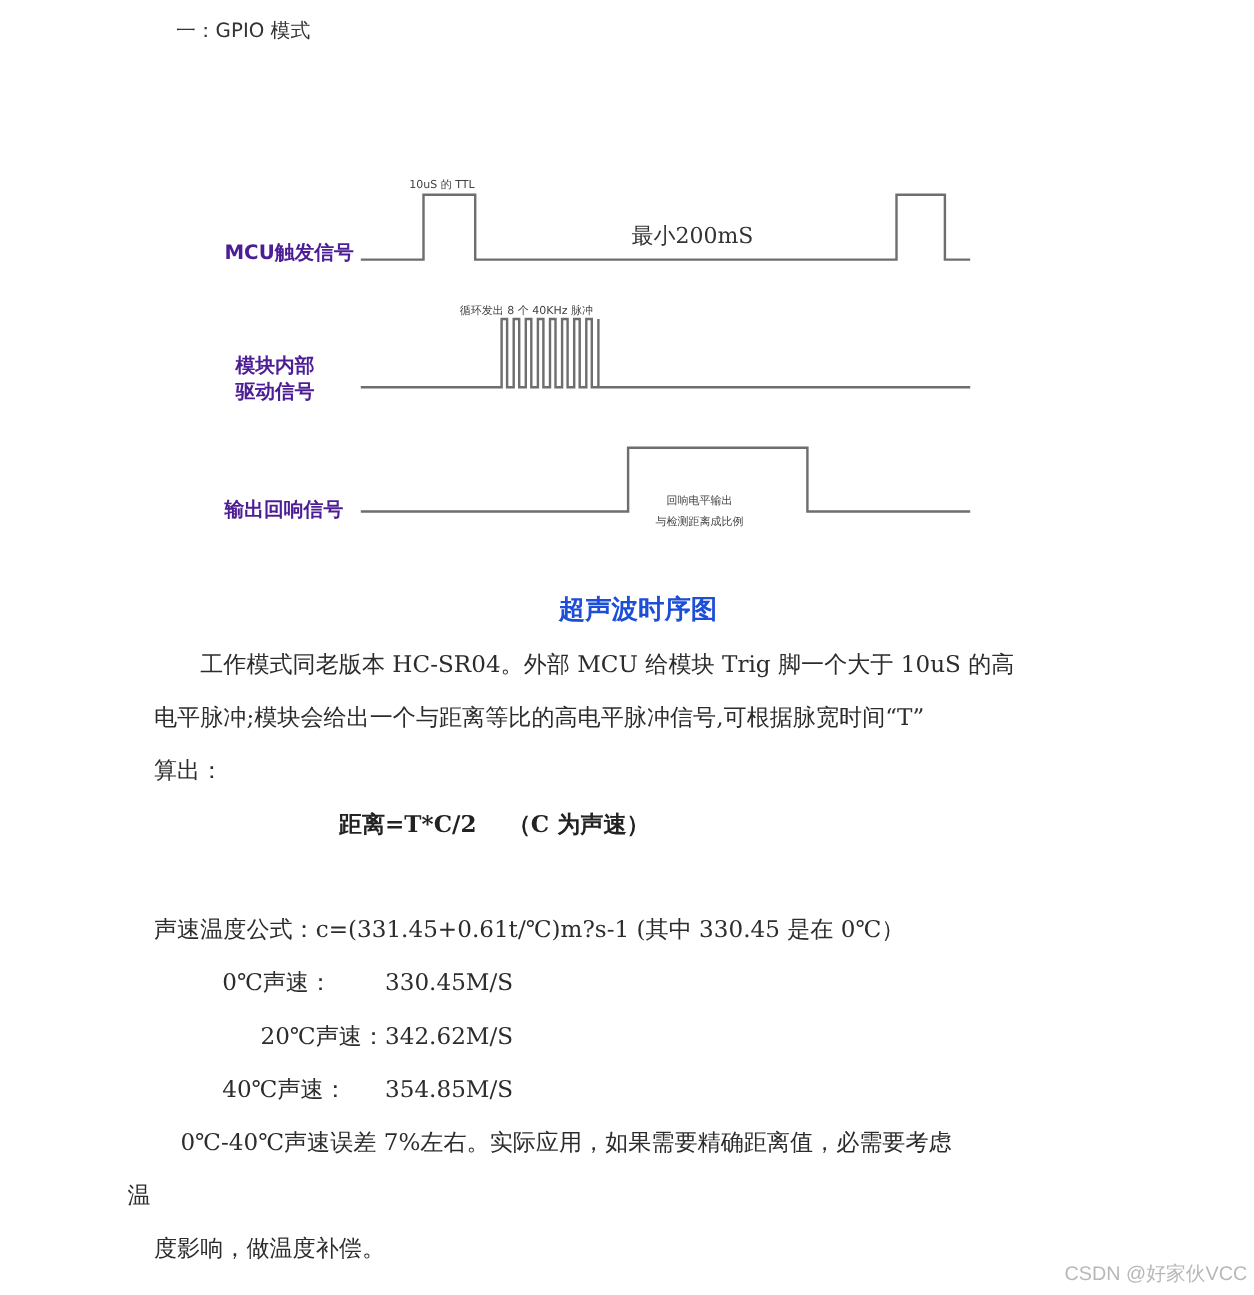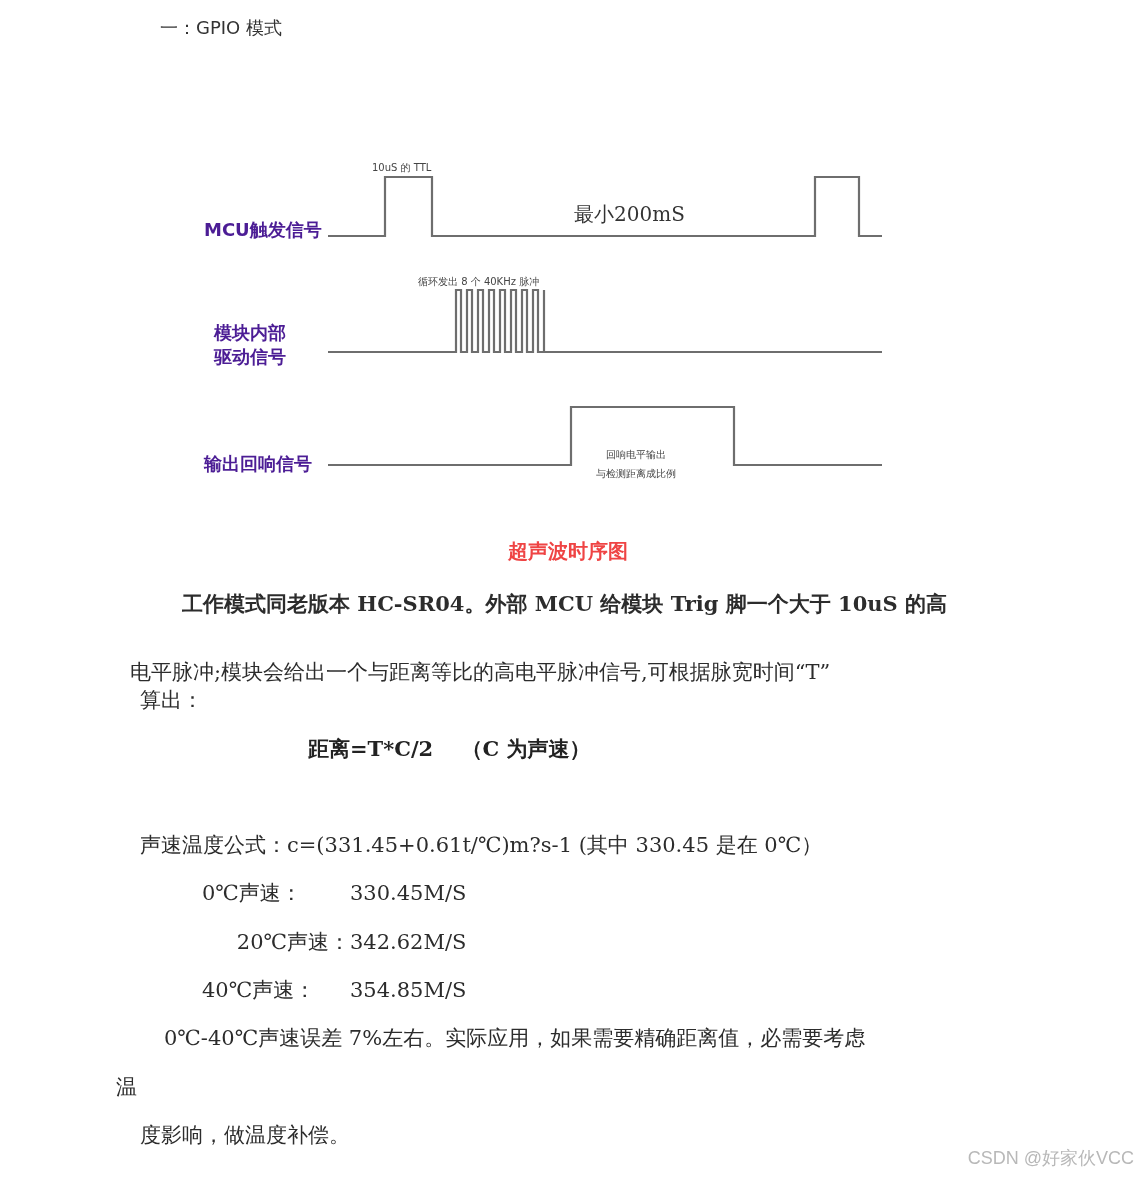--- a/index.html
+++ b/index.html
@@ -40,23 +40,23 @@
       font-size: 10px;
       color: #444;
     }
     .annot-mid {
       font-family: "DejaVu Serif", "Liberation Serif", serif;
       font-size: 20px;
       color: #333;
     }
     .caption {
       left: 508px; top: 538px;
-      font-size: 20px;
+      font-size: 24px;
       font-weight: bold;
-      color: #ef4444;
+      color: #1d4ed8;
     }
     .para {
       font-size: 21px;
       color: #2c2c2c;
     }
     .formula {
       left: 288px; top: 735px;
       font-size: 21px;
       font-weight: bold;
       color: #222;
@@ -92,22 +92,22 @@
 <div class="abs sig-label" style="left:204px; top:453px;">输出回响信号</div>
 
 <div class="abs annot-small" style="left:372px; top:161px;">10uS 的 TTL</div>
 <div class="abs annot-mid" style="left:574px; top:201px;">最小200mS</div>
 <div class="abs annot-small" style="left:418px; top:275px;">循环发出 8 个 40KHz 脉冲</div>
 <div class="abs annot-small" style="left:606px; top:448px;">回响电平输出</div>
 <div class="abs annot-small" style="left:596px; top:467px;">与检测距离成比例</div>
 
 <div class="abs caption">超声波时序图</div>
 
-<div class="abs para" style="left:182px; top:590px;font-weight:bold;">工作模式同老版本 HC-SR04。外部 MCU 给模块 Trig 脚一个大于 10uS 的高</div>
-<div class="abs para" style="left:130px; top:638px;margin-top:20px;">电平脉冲;模块会给出一个与距离等比的高电平脉冲信号,可根据脉宽时间“T”</div>
+<div class="abs para" style="left:182px; top:590px;">工作模式同老版本 HC-SR04。外部 MCU 给模块 Trig 脚一个大于 10uS 的高</div>
+<div class="abs para" style="left:140px; top:638px;">电平脉冲;模块会给出一个与距离等比的高电平脉冲信号,可根据脉宽时间“T”</div>
 <div class="abs para" style="left:140px; top:686px;">算出：</div>
 
 <div class="abs formula">距离=T*C/2　 （C 为声速）</div>
 
 <div class="abs para" style="left:140px; top:831px;">声速温度公式：c=(331.45+0.61t/℃)m?s-1 (其中 330.45 是在 0℃）</div>
 
 <div class="abs para speed-row" style="left:202px; top:879px;">
   <span class="lbl">0℃声速：</span><span>330.45M/S</span>
 </div>
 <div class="abs para speed-row" style="left:202px; top:928px;text-align:right;">

